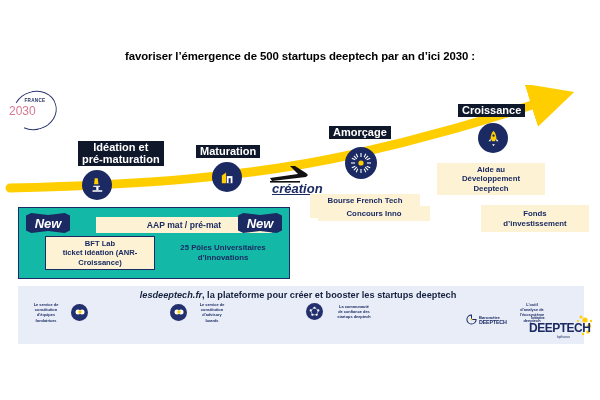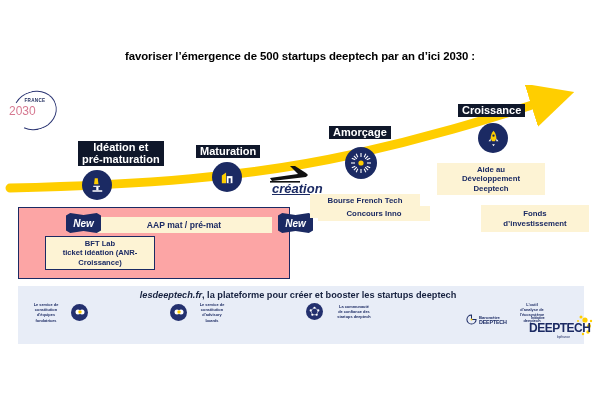--- a/index.html
+++ b/index.html
@@ -55,47 +55,46 @@
   
   .creation{
     position:absolute;left:272px;top:181px;color:#1b2a63;
     font-weight:bold;font-style:italic;font-size:13px;
     text-decoration:underline;
   }
 
   
   .greybox{
     position:absolute;left:18px;top:207px;width:272px;height:72px;
-    background:#fca5a5;border:1.4px solid #1b2a63;box-sizing:border-box;
+    background:#14b8a6;border:1.4px solid #1b2a63;box-sizing:border-box;
   }
   .cream{
     background:#fdf3d4;color:#1b2a63;font-weight:bold;
     display:flex;align-items:center;justify-content:center;
     text-align:center;position:absolute;box-sizing:border-box;
   }
   .aap{
     left:77px;top:9px;width:176px;height:16px;font-size:8.6px;
   }
   .bftlab{
     left:26px;top:28px;width:110px;height:34px;font-size:7.6px;
     line-height:9.6px;border:1.1px solid #1b2a63;background:#fdf3d4;
   }
   .poles{
     left:145px;top:28px;width:118px;height:34px;font-size:7.8px;
     line-height:10px;background:transparent;
   }
 
   
   .ribbon{
-    position:absolute;width:35px;height:20px;
+    position:absolute;width:44px;height:20px;
     display:flex;align-items:center;justify-content:center;
-    color:#ffffff;font-weight:bold;font-size:10px;font-style:italic;
+    color:#ffffff;font-weight:bold;font-size:13px;font-style:italic;
     background:#1b2a63;
     clip-path:polygon(0 12%,12% 0,50% 10%,88% 0,100% 12%,100% 88%,88% 100%,50% 90%,12% 100%,0 88%);
-    margin-left:40px;
   }
   .ribbon.r1{left:26px;top:213px;}
   .ribbon.r2{left:238px;top:213px;}
 
   
   .stackcell{
     position:absolute;background:#fdf3d4;color:#1b2a63;font-weight:bold;
     display:flex;align-items:center;justify-content:center;text-align:center;
     font-size:7.8px;line-height:9.6px;box-sizing:border-box;
   }
@@ -230,20 +229,26 @@
     <div class="cream aap">AAP mat / pré-mat</div>
 
     <div class="cream bftlab">
       <div>
         <div>BFT Lab</div>
         <div>ticket idéation (ANR-</div>
         <div>Croissance)</div>
       </div>
     </div>
 
+    <div class="cream poles">
+      <div>
+        <div>25 Pôles Universitaires</div>
+        <div>d’Innovations</div>
+      </div>
+    </div>
   </div>
 
   <div class="ribbon r1">New</div>
   <div class="ribbon r2">New</div>
 
   <div class="stackcell" style="left:310px;top:194px;width:110px;height:24px;">
     <div>
       <div>Bourse French Tech</div>
       <div>Emergence</div>
     </div>

